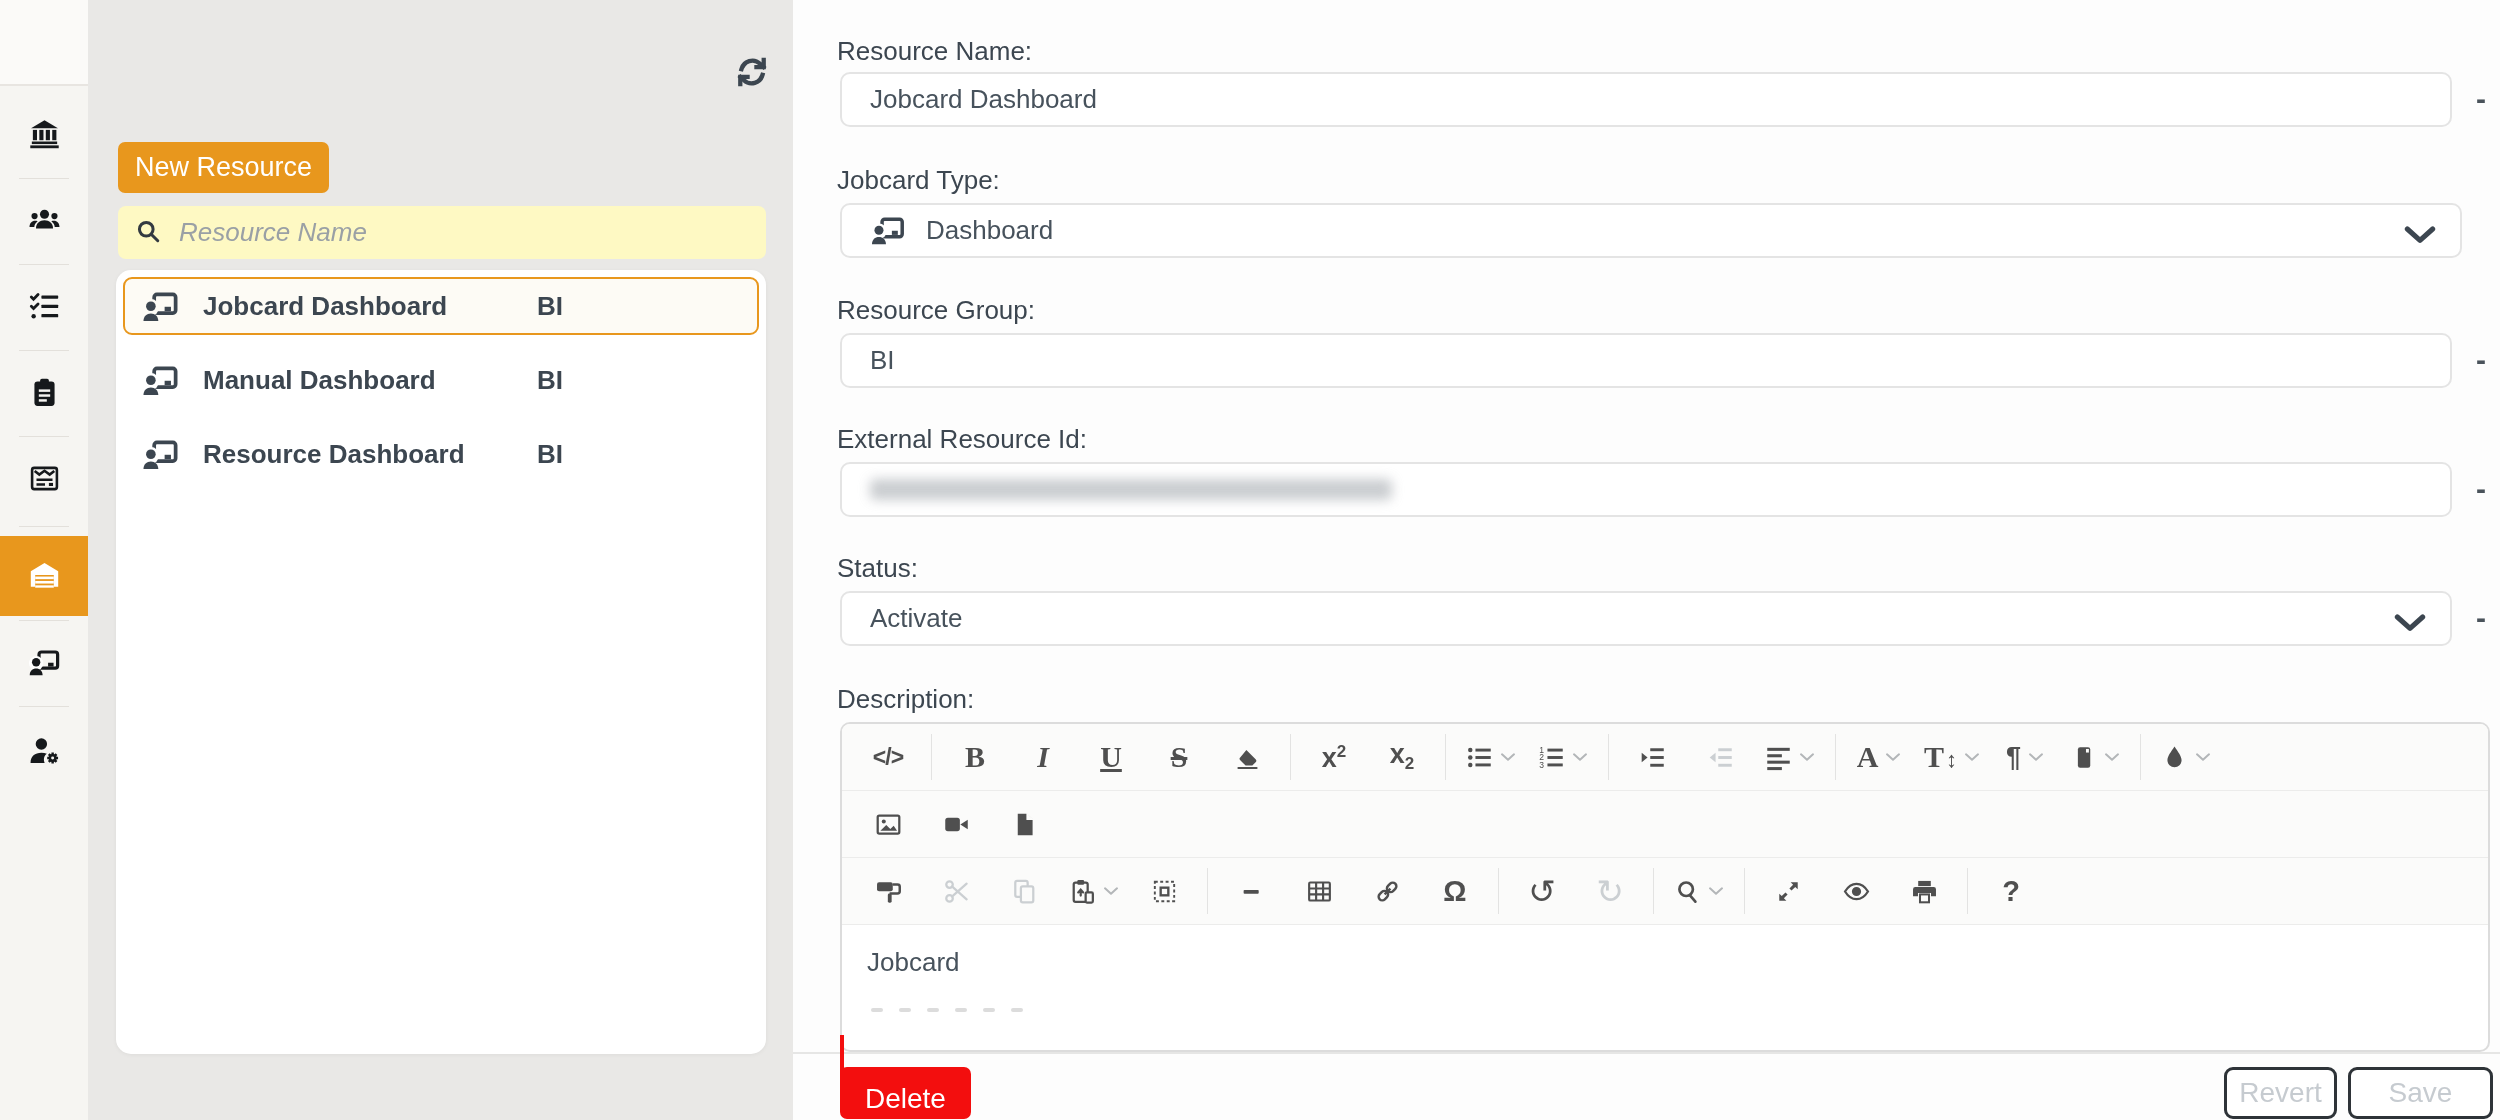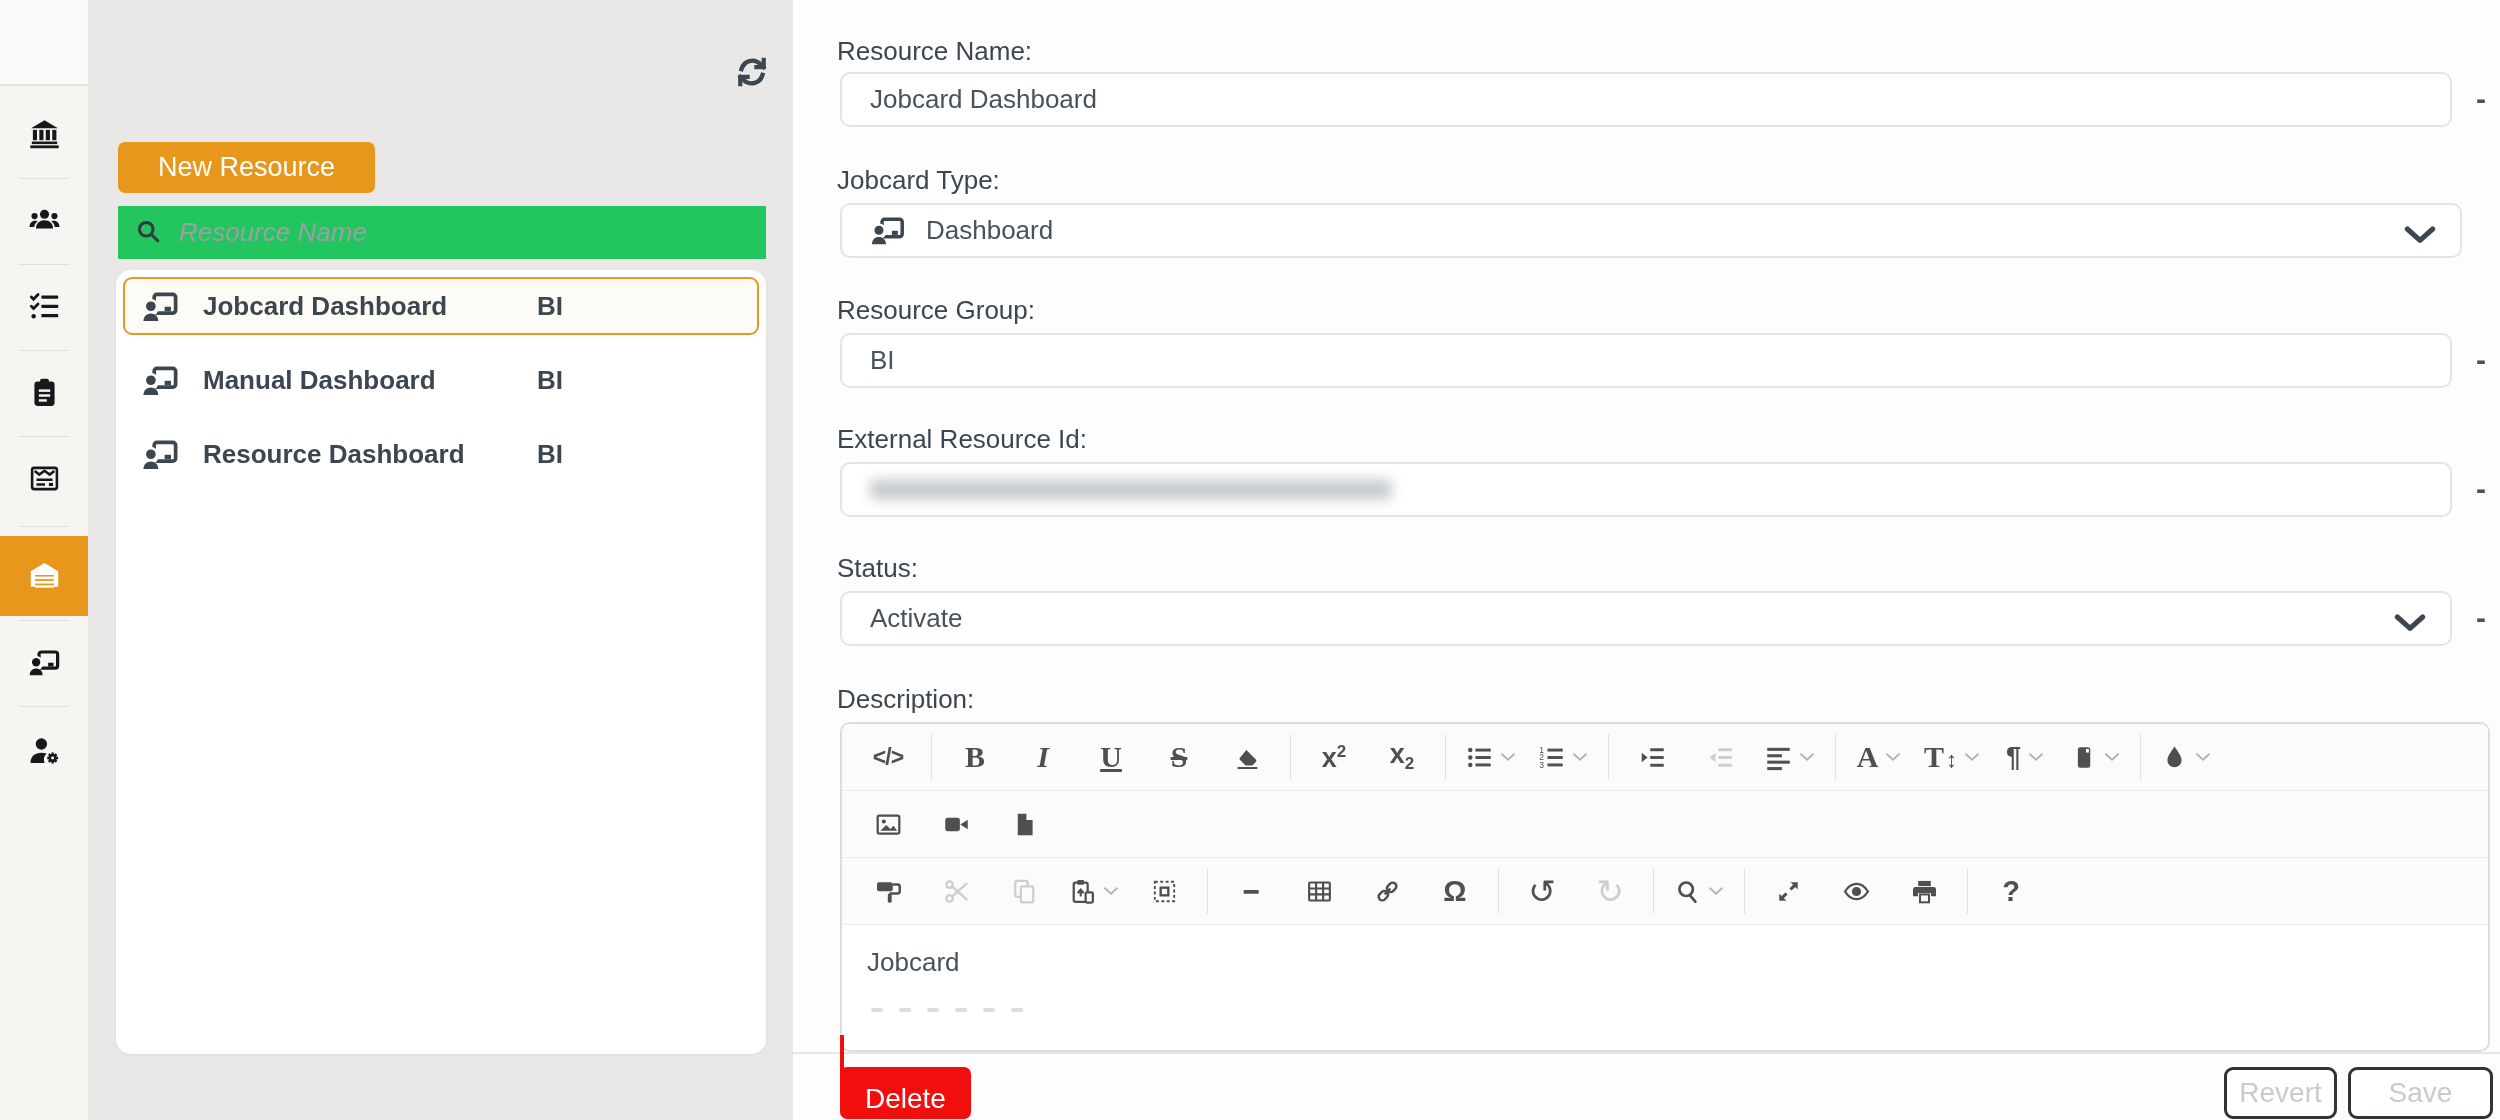--- a/index.html
+++ b/index.html
@@ -12,22 +12,22 @@
   .side-item{position:absolute;left:0;width:88px;height:80px;display:flex;align-items:center;justify-content:center;color:#16191c;cursor:pointer;}
   .side-item svg{width:31px;height:31px;}
   .side-item.active{background:#E8971D;color:#ffffff;}
   .side-div{position:absolute;left:19px;width:50px;height:1px;background:#e3e0db;}
 
   
   .panel{position:absolute;left:88px;top:0;width:705px;height:1120px;background:#e9e8e6;}
   .panel-title{position:absolute;left:31px;top:36px;font-size:47px;font-weight:700;color:#3c4650;letter-spacing:.3px;}
   .refresh-btn{position:absolute;left:643px;top:52px;width:42px;height:42px;color:#3c4650;cursor:pointer;background:none;border:none;padding:0;}
   .refresh-btn svg{width:38px;height:38px;}
-  .new-btn{position:absolute;left:30px;top:142px;height:51px;padding:0 40px;background:#E8971D;border:none;border-radius:7px;color:#fff;font-size:27px;font-family:inherit;display:flex;align-items:center;cursor:pointer;}
-  .search-box{position:absolute;left:30px;top:206px;width:648px;height:53px;background:#22c55e;border-radius:1px;display:flex;align-items:center;padding:0 17px;box-sizing:border-box;}
+  .new-btn{position:absolute;left:30px;top:142px;height:51px;padding:0 17px;background:#E8971D;border:none;border-radius:7px;color:#fff;font-size:27px;font-family:inherit;display:flex;align-items:center;cursor:pointer;}
+  .search-box{position:absolute;left:30px;top:206px;width:648px;height:53px;background:#fef9c3;border-radius:8px;display:flex;align-items:center;padding:0 17px;box-sizing:border-box;}
   .search-box svg{width:26px;height:26px;color:#333a40;flex:none;}
   .search-box input{border:none;outline:none;flex:1;margin-left:16px;font-size:26px;font-family:inherit;color:#3c4650;background:transparent;}
   .search-box input::placeholder{color:#9aa0a5;font-style:italic;}
   .list{position:absolute;left:28px;top:270px;width:650px;height:784px;background:#fff;border-radius:15px;padding:7px;box-sizing:border-box;box-shadow:0 1px 4px rgba(0,0,0,.05);}
   .res-item{position:relative;height:58px;border-radius:9px;display:flex;align-items:center;padding-left:17px;margin-bottom:16px;border:2px solid transparent;box-sizing:border-box;cursor:pointer;--icon-bg:#fff;}
   .res-item.selected{border-color:#E8971D;background:#fdfbf5;--icon-bg:#fdfbf5;}
   .res-icon{width:37px;height:33px;color:#3c4650;margin-right:24px;flex:none;}
   .res-icon svg{width:37px;height:33px;}
   .res-name{font-size:26px;font-weight:700;color:#3c4650;}
   .res-group{position:absolute;left:412px;font-size:26px;font-weight:700;color:#3c4650;}

